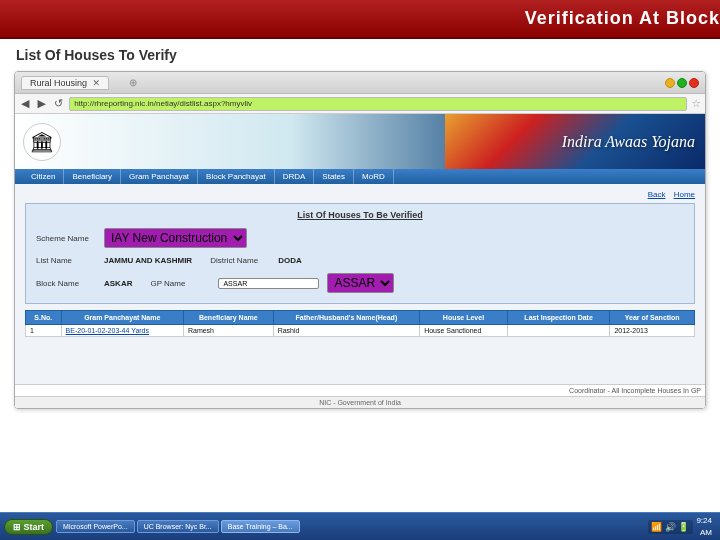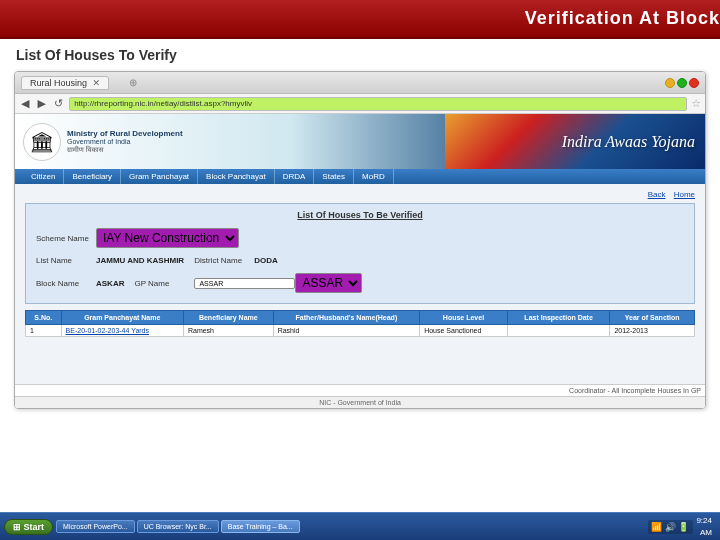--- a/index.html
+++ b/index.html
@@ -217,20 +217,21 @@
       text-align: center;
       font-size: 9px;
       font-weight: bold;
       color: #333;
       margin-bottom: 6px;
       text-decoration: underline;
     }
     .form-row {
       display: flex;
       align-items: center;
+      gap: 8px;
       margin-bottom: 4px;
       flex-wrap: wrap;
       margin-top: 8px;
     }
     .form-label {
       font-size: 8px;
       color: #333;
       white-space: nowrap;
       min-width: 60px;
     }
@@ -410,25 +411,20 @@
     <input class="browser-url" type="text" value="http://rhreporting.nic.in/netiay/distlist.aspx?hmyvliv" style="">
     <span class="browser-star">☆</span>
   </div>
 
   <div class="website-content">
 
     <div class="site-header">
       <div class="site-logo-area">
         <div class="site-emblem">
           <span>🏛</span>
-        </div>
-        <div class="site-logo-text">
-          <span class="line1">Ministry of Rural Development</span>
-          <span class="line2">Government of India</span>
-          <span class="line3">ग्रामीण विकास</span>
         </div>
       </div>
       <div class="site-banner-right">
         <span class="site-banner-title">Indira Awaas Yojana</span>
       </div>
     </div>
 
     <div class="site-nav">
       <span class="site-nav-item">Citizen</span>
       <span class="site-nav-item">Beneficiary</span>

